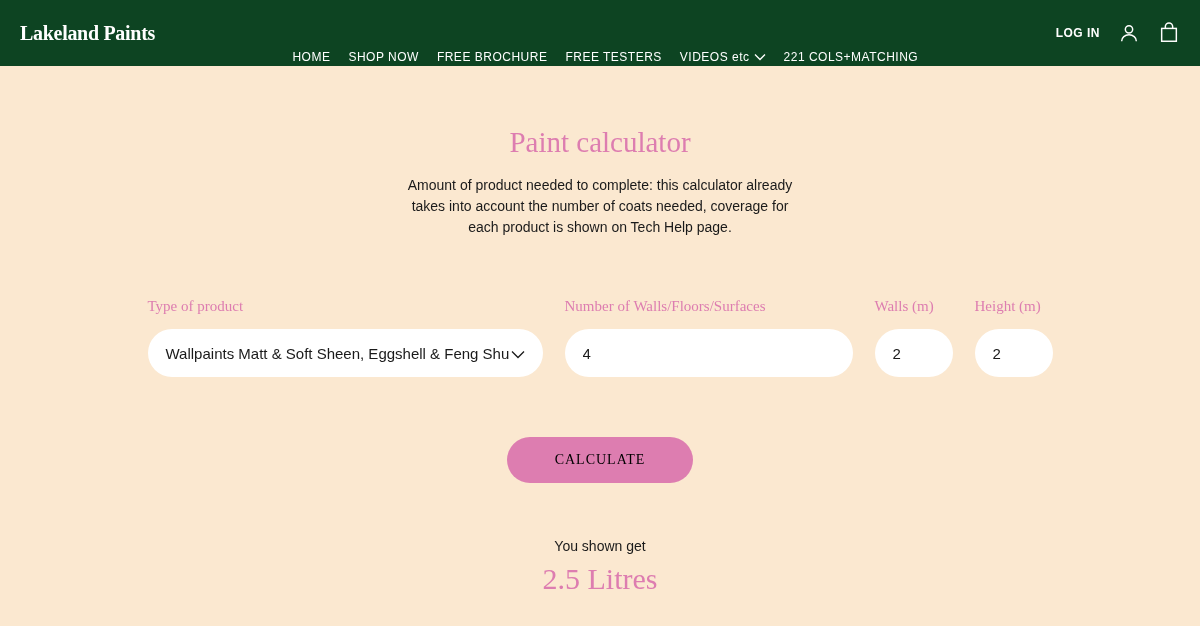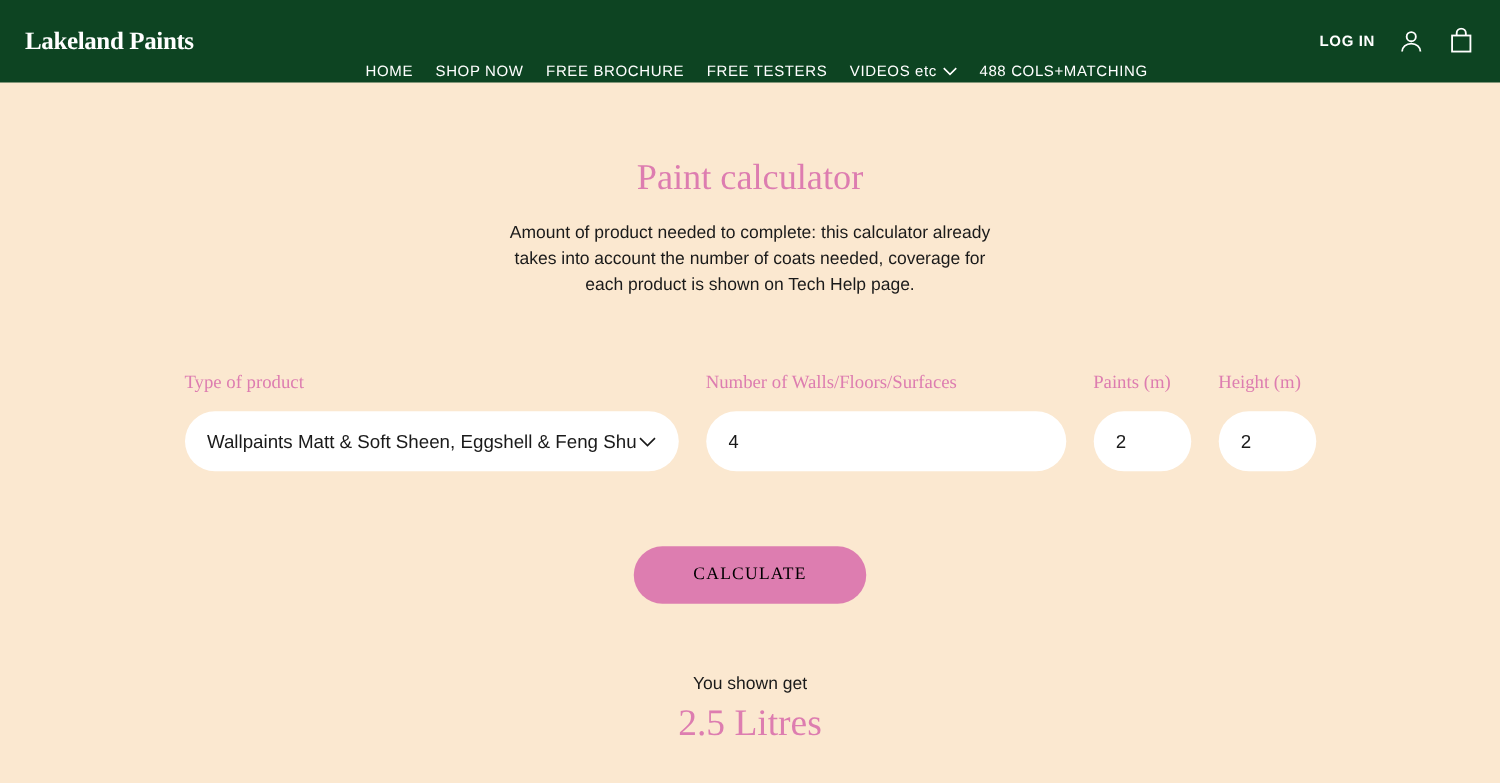--- a/index.html
+++ b/index.html
@@ -159,21 +159,21 @@
     <div class="nav-item">FREE BROCHURE</div>
     <div class="nav-item">FREE TESTERS</div>
     <div class="nav-item">
       <span>VIDEOS etc</span>
       <span class="chevron">
         <svg width="12" height="8" viewBox="0 0 12 8" fill="none">
             <path d="M1 1.5L6 6.5L11 1.5" stroke="#fff" stroke-width="1.3"></path>
           </svg>
       </span>
     </div>
-    <div class="nav-item">488 COLS+MATCHING</div>
+    <div class="nav-item">221 COLS+MATCHING</div>
   </div>
   <div class="header-right">
     <div class="login">LOG IN</div>
     <div class="icon-btn">
       <svg width="22" height="22" viewBox="0 0 24 24" fill="none">
           <circle cx="12" cy="8" r="4" stroke="#fff" stroke-width="1.6"></circle>
           <path d="M4 21c0-4 3.5-7 8-7s8 3 8 7" stroke="#fff" stroke-width="1.6"></path>
         </svg>
     </div>
     <div class="icon-btn">
@@ -203,21 +203,21 @@
     </div>
 
     <div class="form-group">
       <label class="form-label">Number of Walls/Floors/Surfaces</label>
       <div class="input-wrap w-surfaces">
         <input type="text" value="4" style="">
       </div>
     </div>
 
     <div class="form-group">
-      <label class="form-label">Paints (m)</label>
+      <label class="form-label">Walls (m)</label>
       <div class="input-wrap w-small">
         <input type="text" value="2" style="">
       </div>
     </div>
 
     <div class="form-group">
       <label class="form-label">Height (m)</label>
       <div class="input-wrap w-small">
         <input type="text" value="2" style="">
       </div>

